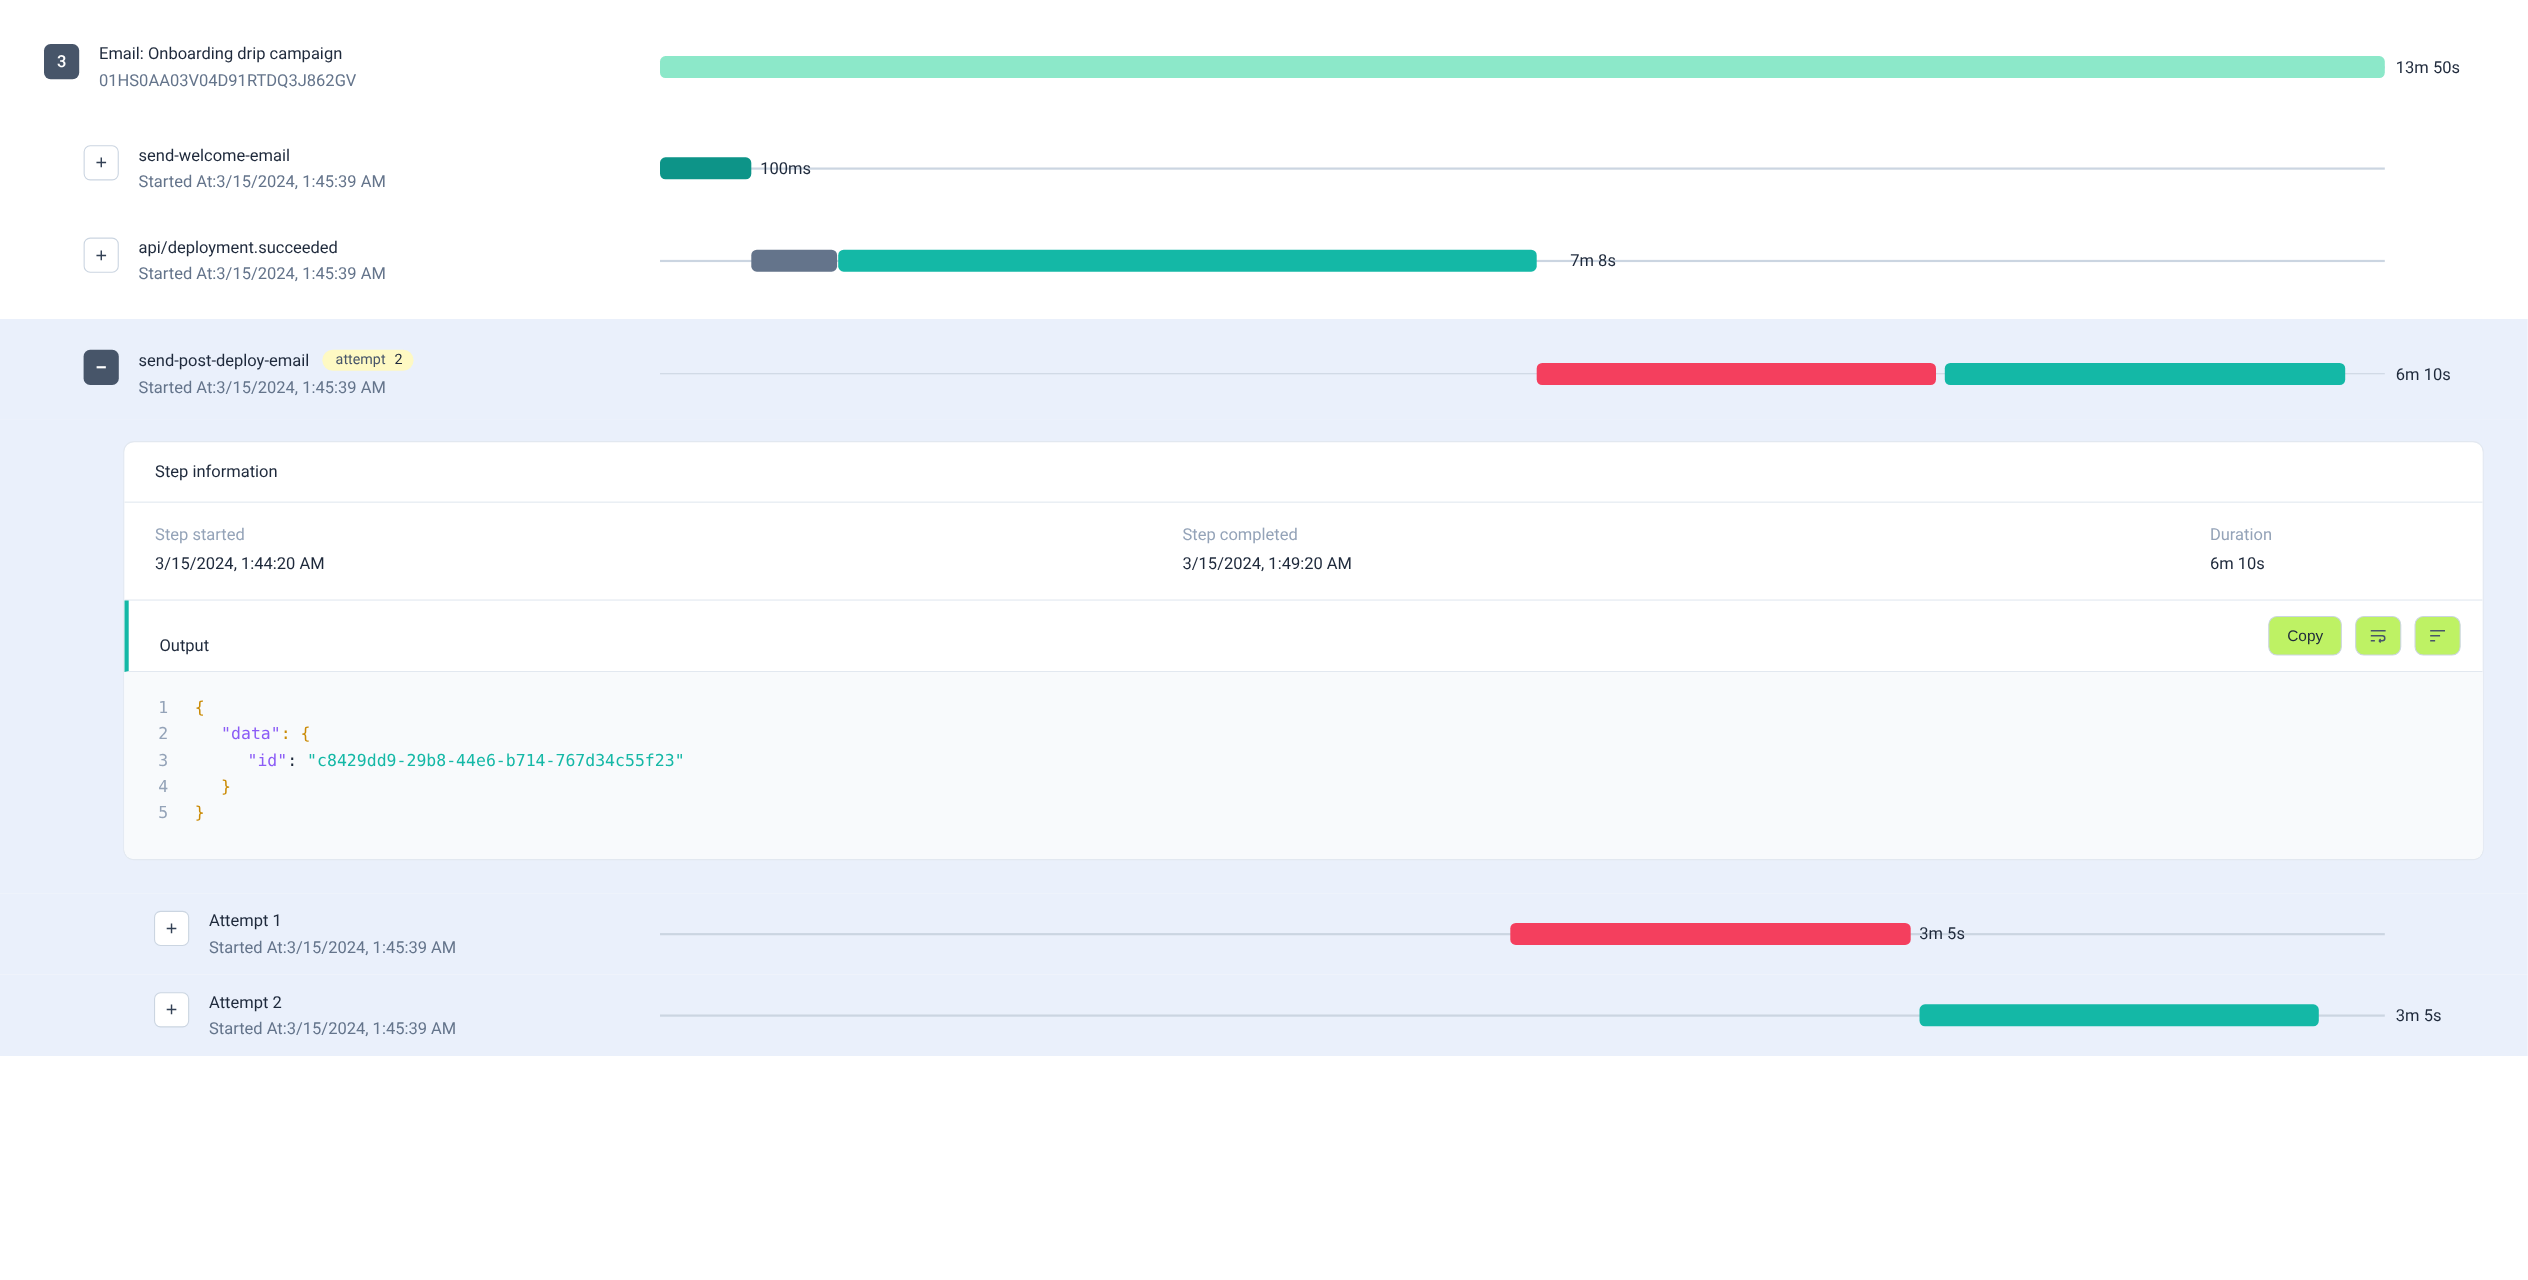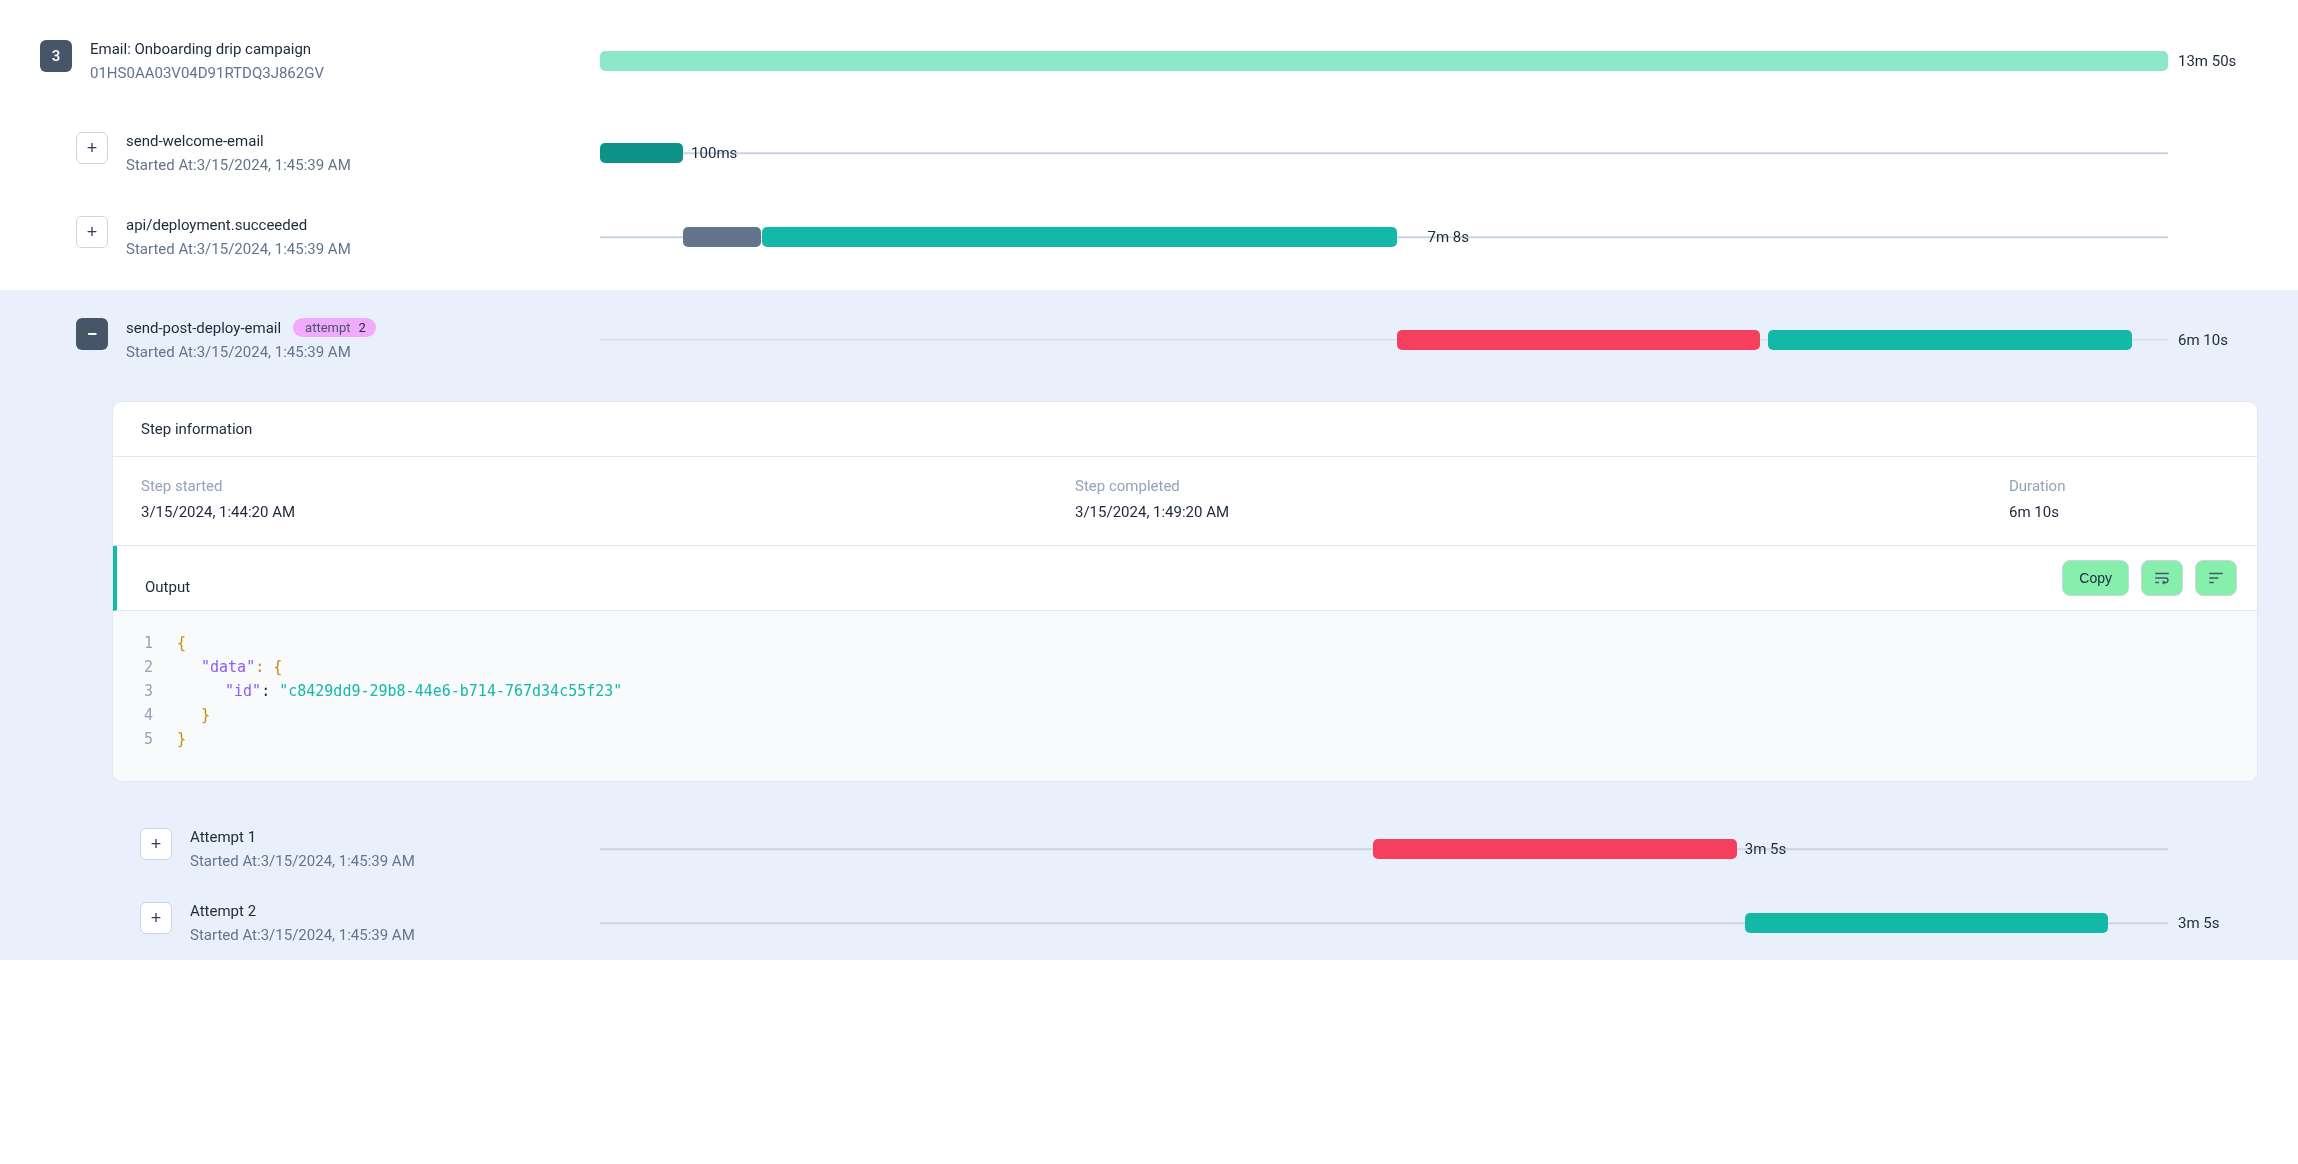--- a/index.html
+++ b/index.html
@@ -65,21 +65,21 @@
     color:#fff;
     display:flex; align-items:center; justify-content:center;
     font-size:20px; font-weight:500;
     cursor:pointer;
     flex-shrink:0;
   }
   .label-block { display:flex; flex-direction:column; gap:6px; }
   .title { color:#1e293b; font-size:15px; font-weight:400; display:flex; align-items:center; gap:12px;}
   .subtitle { color:#64748b; font-size:15px; font-weight:400; }
   .attempt-badge {
-    background:#f0abfc;
+    background:#fef9c3;
     border-radius: 999px;
     padding: 2px 10px 2px 12px;
     display:inline-flex;
     align-items:center;
     gap:8px;
     font-size:13px;
     color:#475569;
   }
   .attempt-badge .num {
     color:#1e293b;
@@ -159,21 +159,21 @@
     display:flex;
     align-items:flex-end;
     padding: 14px 20px 14px 28px;
     border-left:4px solid #14b8a6;
     border-bottom:1px solid #e2e8f0;
     gap:12px;
   }
   .output-hdr .lbl { flex:1; font-size:15px; color:#1e293b;}
   .mini-btn {
     border:1px solid #cbd5e1;
-    background:#86efac;
+    background:#bef264;
     border-radius:8px;
     height:36px;
     padding: 0 16px;
     font-size:14px;
     color:#1e293b;
     display:flex; align-items:center; justify-content:center;
     cursor:pointer;
   }
   .mini-btn.icon-only { width:42px; padding:0;}
   .code-block {

